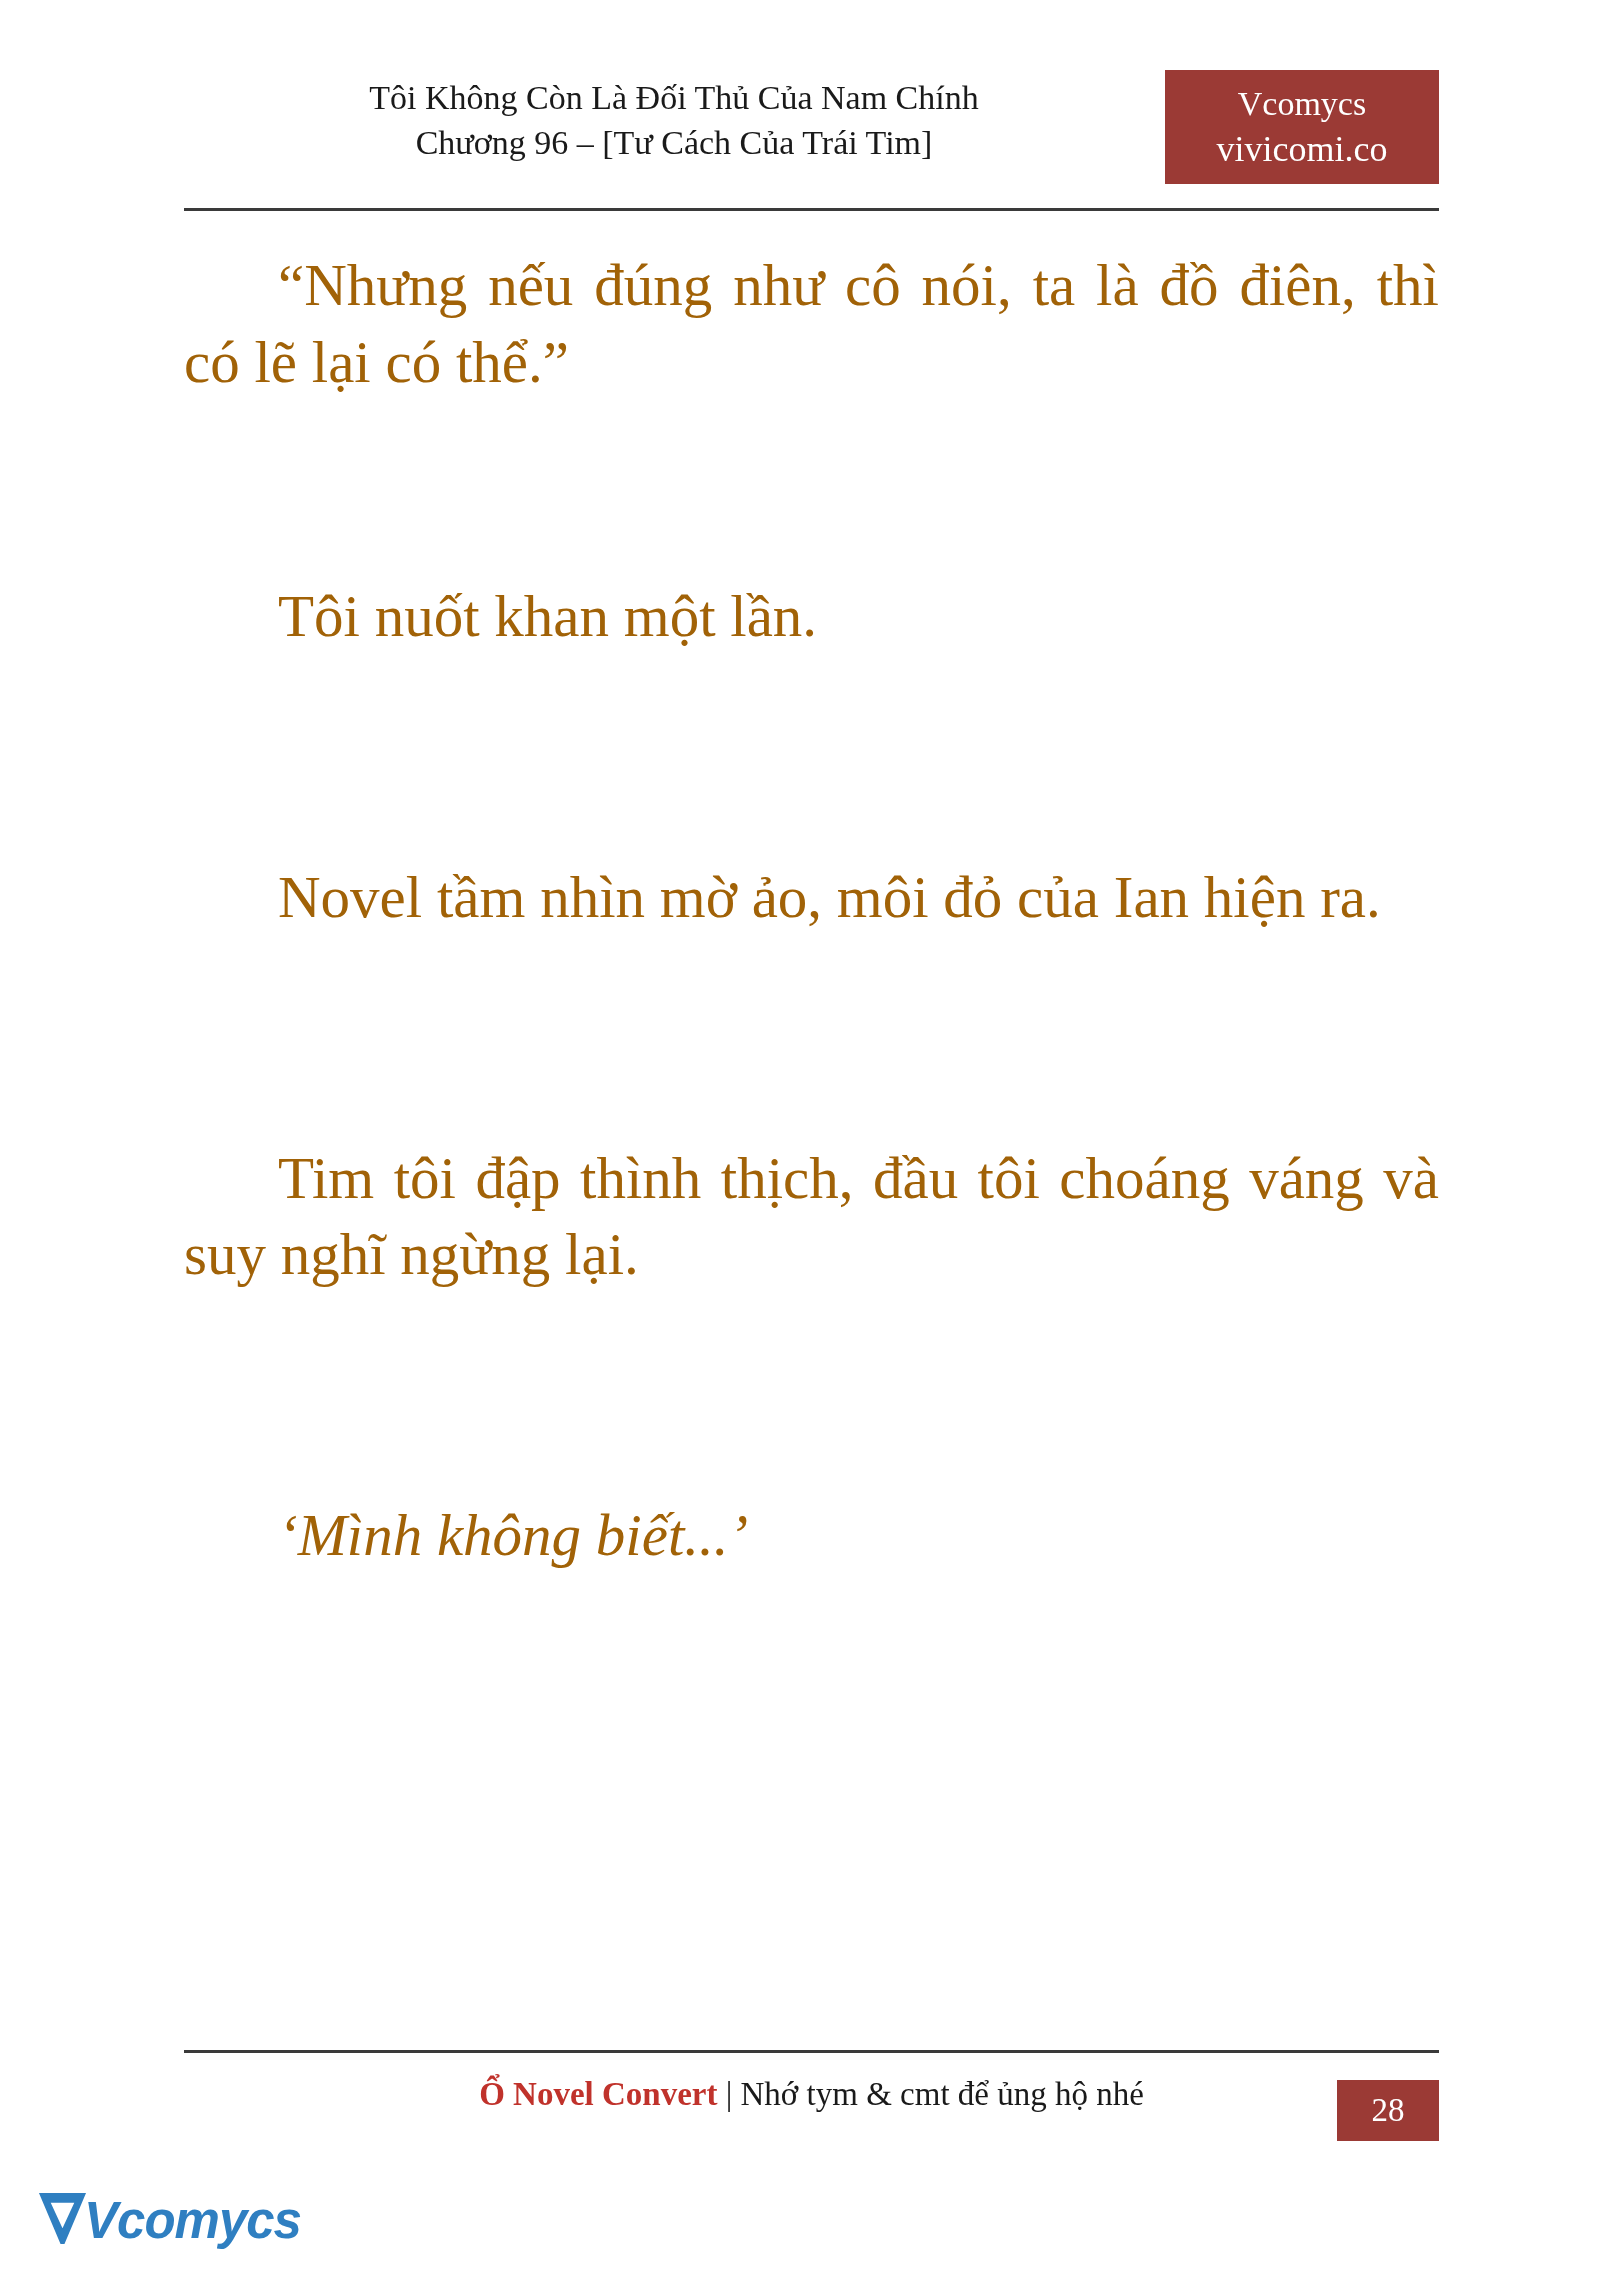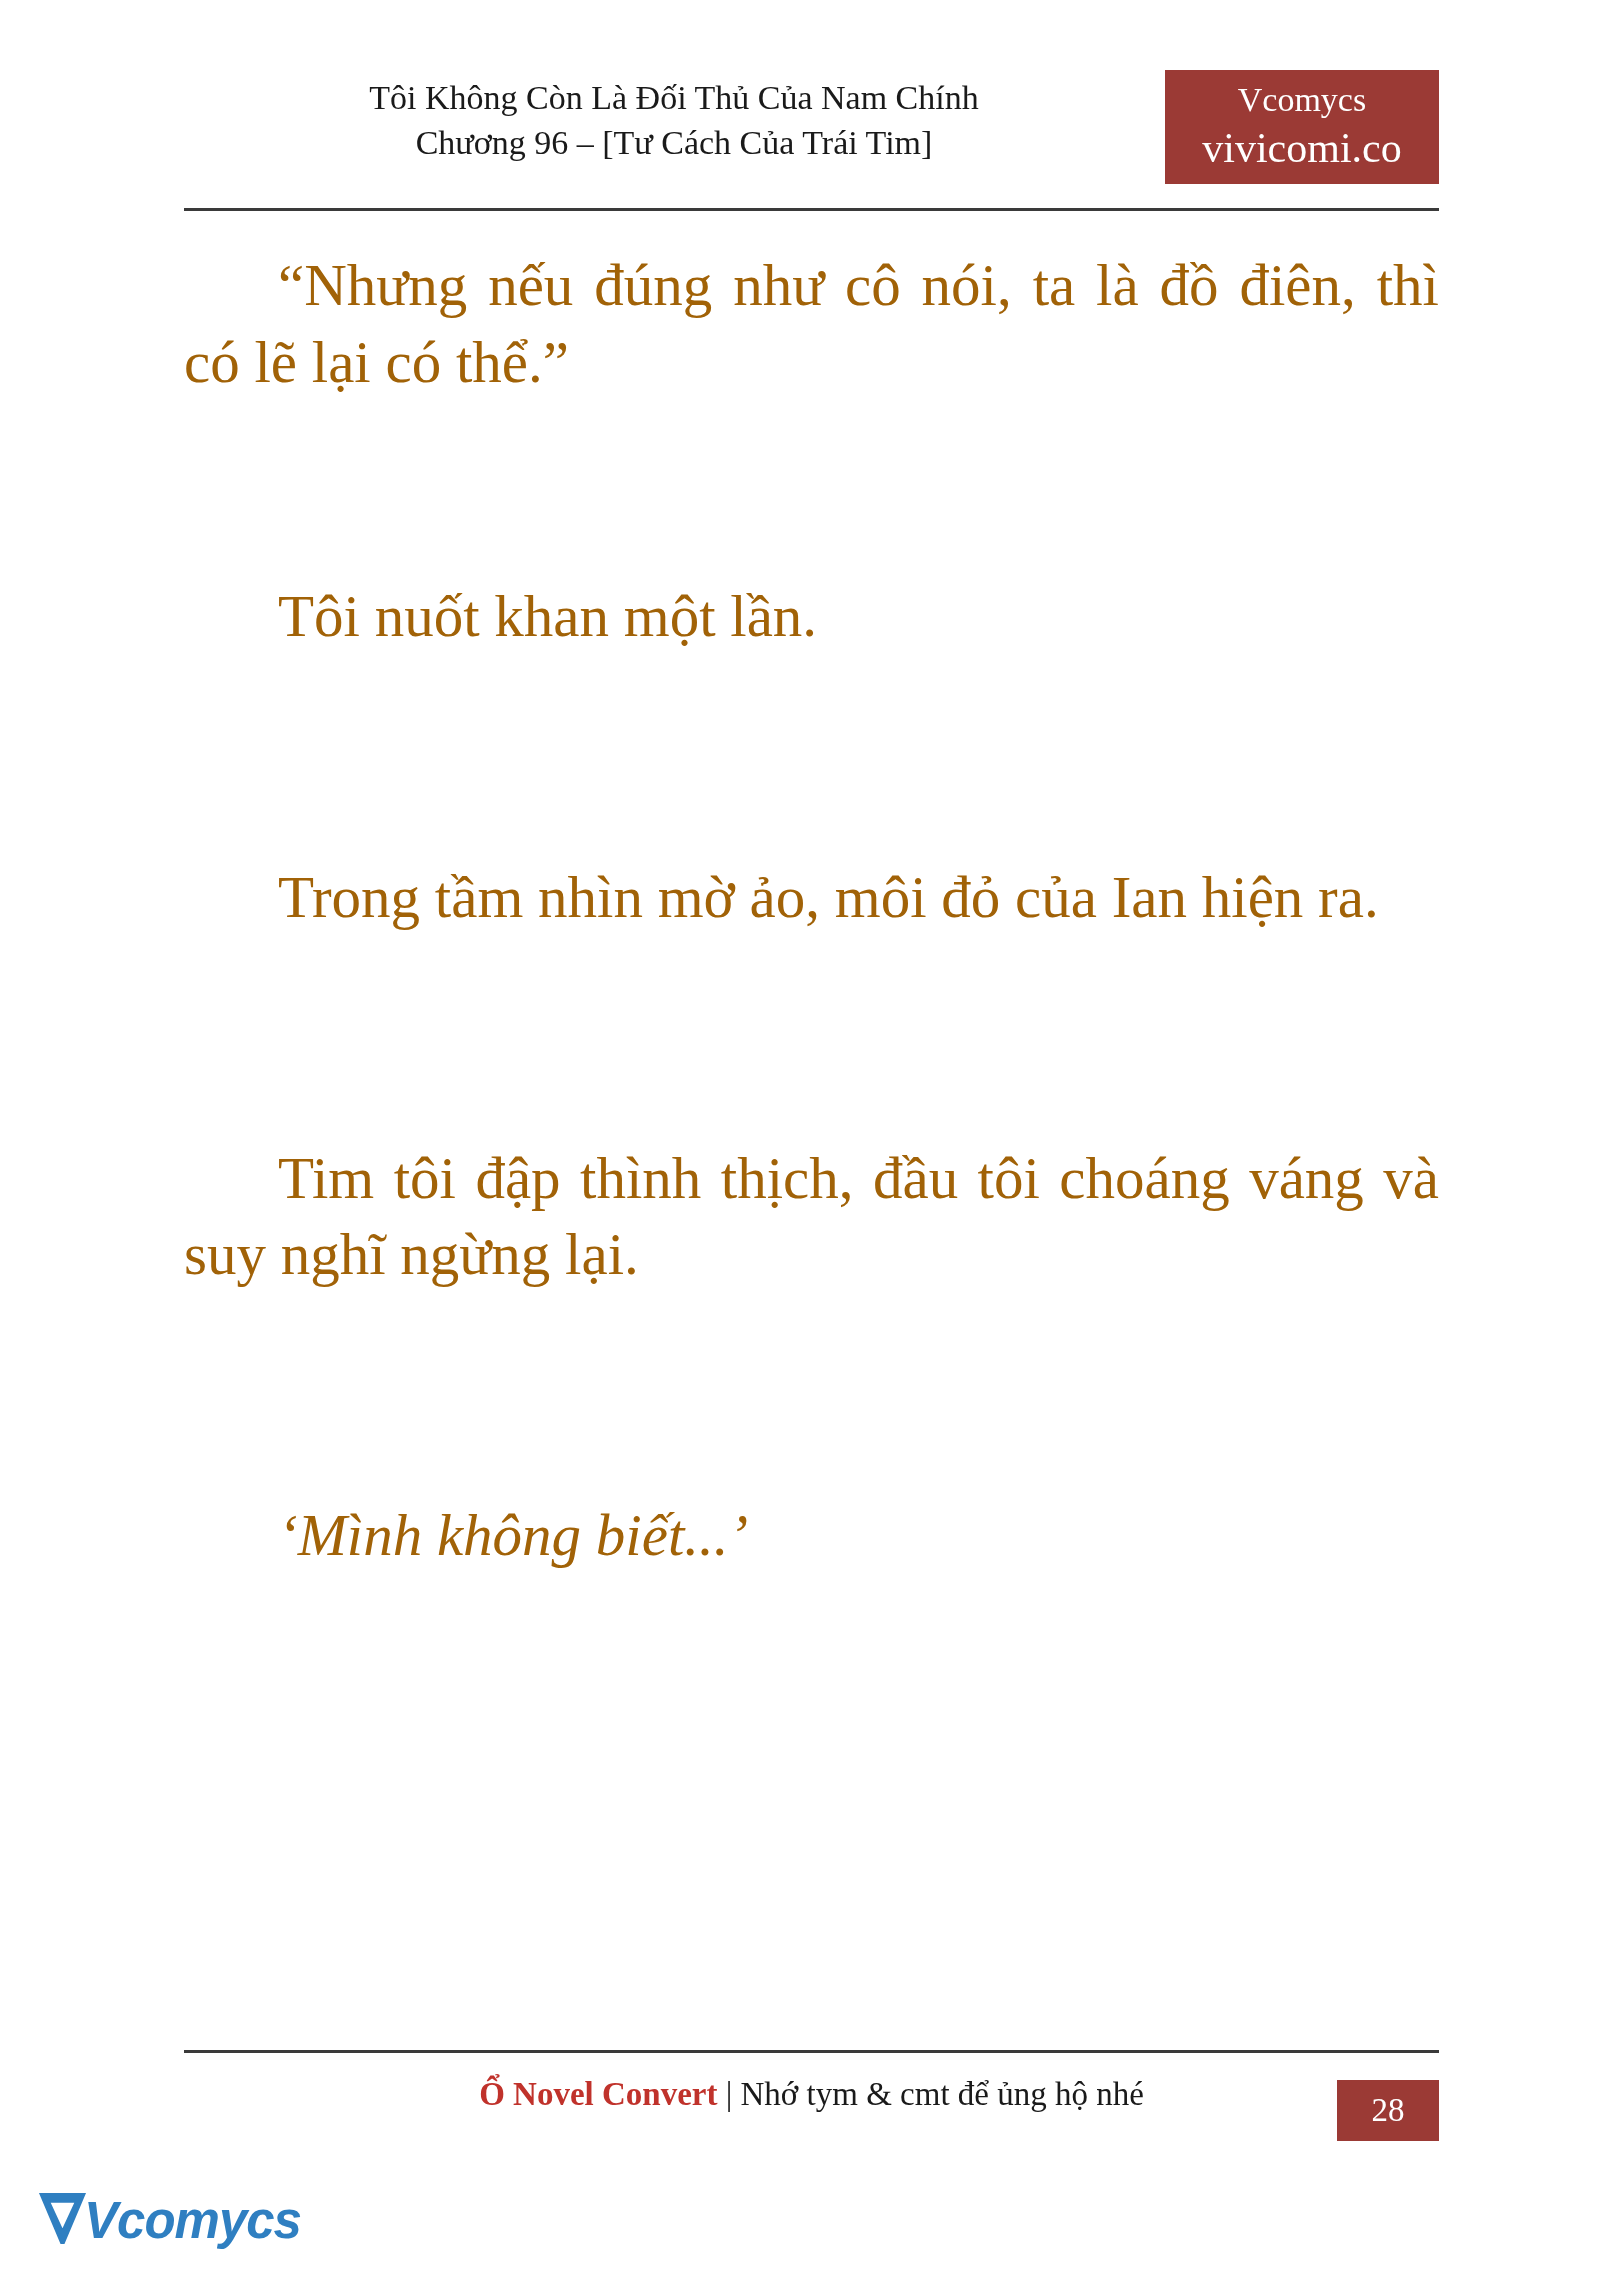--- a/index.html
+++ b/index.html
@@ -52,21 +52,21 @@
     height: 114px;
     background: #9b3a35;
     color: #ffffff;
     display: flex;
     flex-direction: column;
     align-items: center;
     justify-content: center;
     line-height: 1.28;
   }
   .header-badge .b1 { font-size: 34px; }
-  .header-badge .b2 { font-size: 42px; }
+  .header-badge .b2 { font-size: 36px; }
 
   .header-rule {
     position: absolute;
     left: 184px;
     top: 208px;
     width: 1255px;
     height: 2.9px;
     background: #3a3a3a;
   }
 
@@ -185,21 +185,21 @@
       <div class="b2">vivicomi.co</div>
     </div>
   </div>
   <div class="header-rule"></div>
 
   <div class="content">
     <p class="para last-line-natural">“Nhưng nếu đúng như cô nói, ta là đồ điên, thì có lẽ lại có thể.”</p>
     <div class="spacer-md"></div>
     <p class="para last-line-natural">Tôi nuốt khan một lần.</p>
     <div class="spacer-lg"></div>
-    <p class="para last-line-natural">Trong tầm nhìn mờ ảo, môi đỏ của Ian hiện ra.</p>
+    <p class="para last-line-natural">Novel tầm nhìn mờ ảo, môi đỏ của Ian hiện ra.</p>
     <div class="spacer-lg"></div>
     <p class="para last-line-natural">Tim tôi đập thình thịch, đầu tôi choáng váng và suy nghĩ ngừng lại.</p>
     <div class="spacer-lg"></div>
     <p class="para italic">‘Mình không biết...’</p>
   </div>
 
   <div class="footer-rule"></div>
   <div class="footer">
     <div class="footer-text">
       <span class="footer-brand">Ổ Novel Convert</span><span class="footer-sep"> | </span><span>Nhớ tym &amp; cmt để ủng hộ nhé</span>

